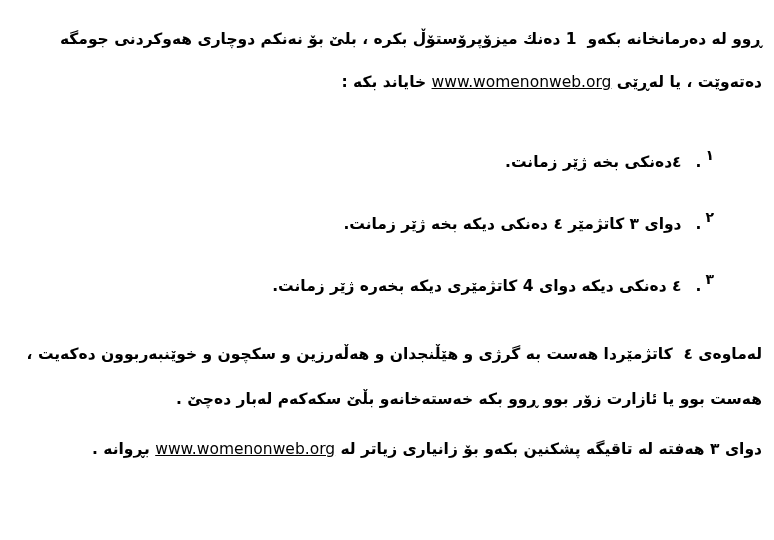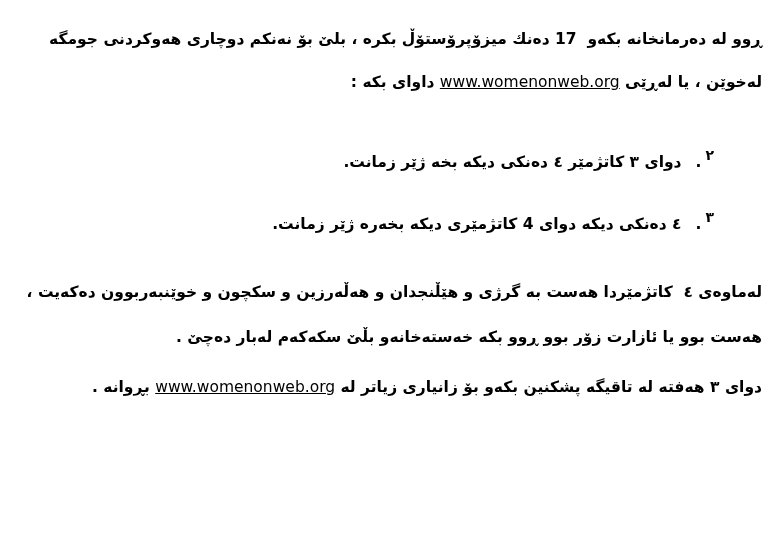--- a/index.html
+++ b/index.html
@@ -69,25 +69,26 @@
     text-decoration: underline;
   }
 </style>
 </head>
 <body>
 
 <div class="doc">
 
 
   <div class="para intro">
-    <div class="line"><span>ڕوو له دەرمانخانه بکەو  17 دەنك میزۆپرۆستۆڵ بکره ، بلێ بۆ نەنکم دوچاری هەوکردنی جومگە</span></div>
-    <div class="line"><span>لەخوێن ، یا لەڕێی </span><span class="url">www.womenonweb.org</span><span> داوای بکه :</span></div>
+    <div class="line"><span>ڕوو له دەرمانخانه بکەو  1 دەنك میزۆپرۆستۆڵ بکره ، بلێ بۆ نەنکم دوچاری هەوکردنی جومگە</span></div>
+    <div class="line"><span>دەتەوێت ، یا لەڕێی </span><span class="url">www.womenonweb.org</span><span> خایاند بکه :</span></div>
   </div>
 
   <ol class="steps">
+    <li class="line"><span class="step-number">١</span><span class="step-dot">.</span><span class="step-text">٤دەنکی بخه ژێر زمانت.</span></li>
     <li class="line"><span class="step-number">٢</span><span class="step-dot">.</span><span class="step-text">دوای ٣ کاتژمێر ٤ دەنکی دیکه بخه ژێر زمانت.</span></li>
     <li class="line"><span class="step-number">٣</span><span class="step-dot">.</span><span class="step-text">٤ دەنکی دیکه دوای 4 کاتژمێری دیکه بخەره ژێر زمانت.</span></li>
   </ol>
 
   <div class="para warning">
     <div class="line"><span>لەماوەی ٤  کاتژمێردا هەست به گرژی و هێڵنجدان و هەڵەرزین و سکچون و خوێنبەربوون دەکەیت ،</span></div>
     <div class="line"><span>هەست بوو یا ئازارت زۆر بوو ڕوو بکه خەستەخانەو بڵێ سکەکەم لەبار دەچێ .</span></div>
   </div>
 
   <div class="para followup">

